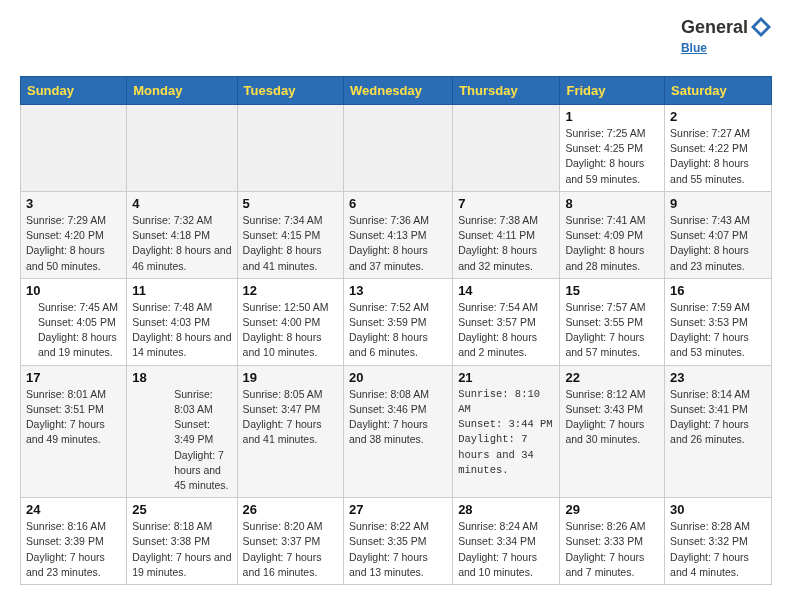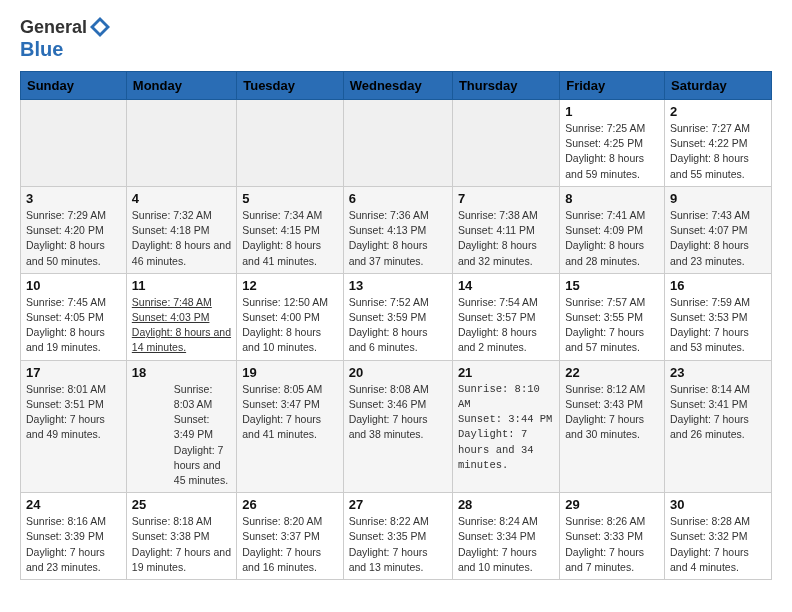--- a/index.html
+++ b/index.html
@@ -10,22 +10,22 @@
       min-height: 612px;
       overflow: hidden;
     }
     .page {
       width: 792px;
       padding: 16px 20px 10px 20px;
     }
     .header {
       display: flex;
       align-items: flex-start;
-      justify-content: flex-start;
-      margin-bottom: 10px;
+      justify-content: flex-end;
+      margin-bottom: 20px;
     }
     .logo-area {
       display: flex;
       align-items: center;
     }
     .title-area {
       text-align: right;
     }
     .month-title {
       font-size: 36px;
@@ -38,21 +38,21 @@
       color: #444;
       margin-top: 2px;
     }
     .calendar {
       width: 100%;
       border-collapse: collapse;
       margin-top: 4px;
     }
     .calendar th {
       background: #2a6db5;
-      color: #000000;
+      color: #fde047;
       font-size: 13px;
       font-weight: bold;
       padding: 6px 6px;
       text-align: left;
       border: 1px solid #1a5a9a;
     }
     .calendar td {
       vertical-align: top;
       border: 1px solid #ccc;
       padding: 4px 5px;
@@ -94,21 +94,21 @@
     <div style="display:flex;align-items:center;gap:0;">
       <div>
         <div style="display:flex;align-items:center;">
           <span style="font-size:18px;font-weight:bold;color:#333;">General</span>
           <svg width="22" height="22" viewBox="0 0 22 22" style="margin-left:2px;">
             <path d="M11 1 L21 11 L11 21 L1 11 Z" fill="#2a6db5"></path>
             <path d="M11 5 L17 11 L11 17 L5 11 Z" fill="white"></path>
           </svg>
         </div>
         <div>
-          <span style="font-size:20px;font-weight:bold;color:#2a6db5;">Blue</span>
+          <span style="font-size:12px;font-weight:bold;color:#2a6db5;text-decoration:underline;">Blue</span>
         </div>
       </div>
     </div>
   </div>
 </div>
     <div class="title-area">
       <div class="month-title"></div>
       <div class="location-title"></div>
     </div>
   </div>
@@ -185,27 +185,27 @@
           <td>
             <span class="day-num">9</span>
             <div class="day-info" style="white-space: pre-line;">Sunrise: 7:43 AM
 Sunset: 4:07 PM
 Daylight: 8 hours and 23 minutes.</div>
           </td>
         </tr>
         <tr>
           <td>
             <span class="day-num">10</span>
-            <div class="day-info" style="white-space: pre-line;">Sunrise: 7:45 AM
+            <div class="day-info" style="white-space: pre-line; margin-left: 12px;">Sunrise: 7:45 AM
 Sunset: 4:05 PM
 Daylight: 8 hours and 19 minutes.</div>
           </td>
           <td>
             <span class="day-num">11</span>
-            <div class="day-info" style="white-space: pre-line; text-decoration: underline;">Sunrise: 7:48 AM
+            <div class="day-info" style="white-space: pre-line;">Sunrise: 7:48 AM
 Sunset: 4:03 PM
 Daylight: 8 hours and 14 minutes.</div>
           </td>
           <td>
             <span class="day-num">12</span>
             <div class="day-info" style="white-space: pre-line;">Sunrise: 12:50 AM
 Sunset: 4:00 PM
 Daylight: 8 hours and 10 minutes.</div>
           </td>
           <td>

